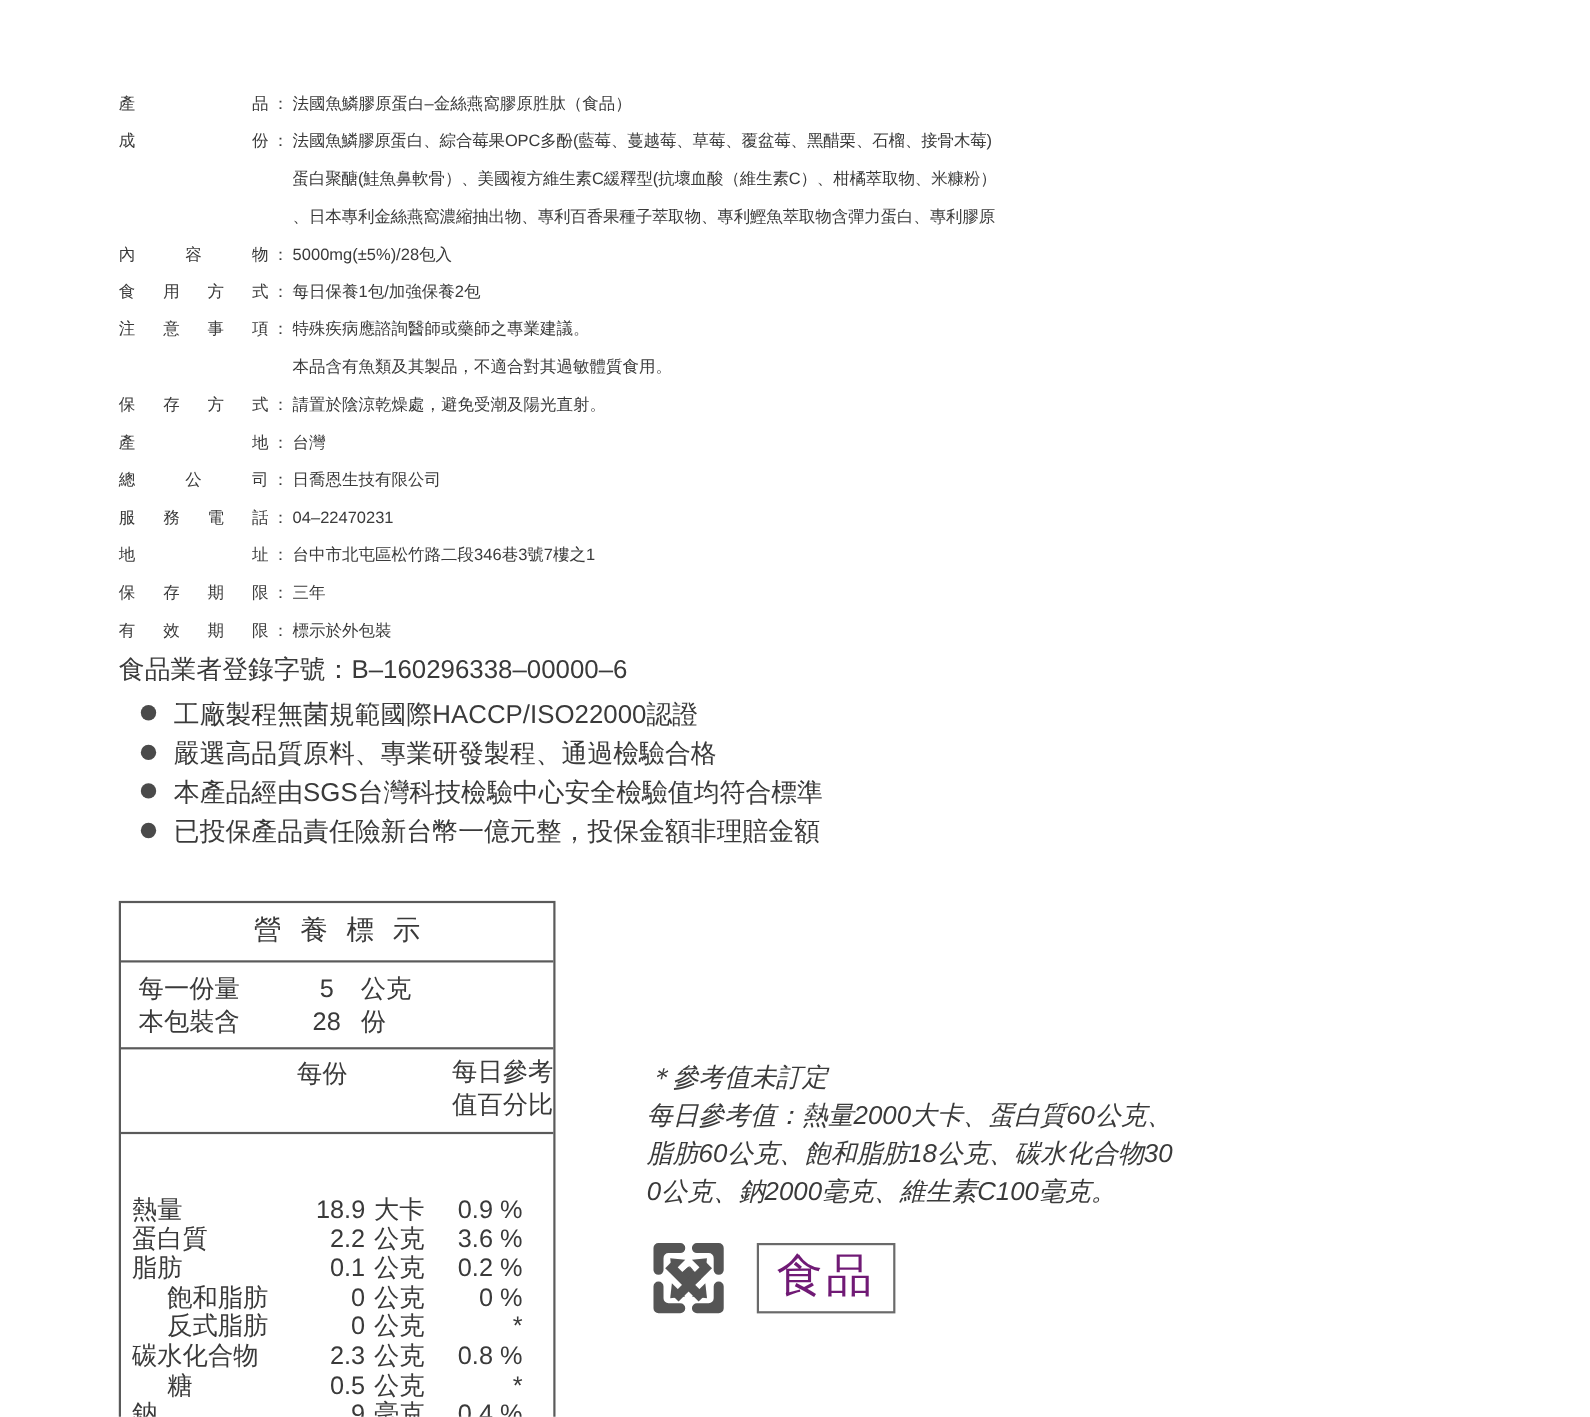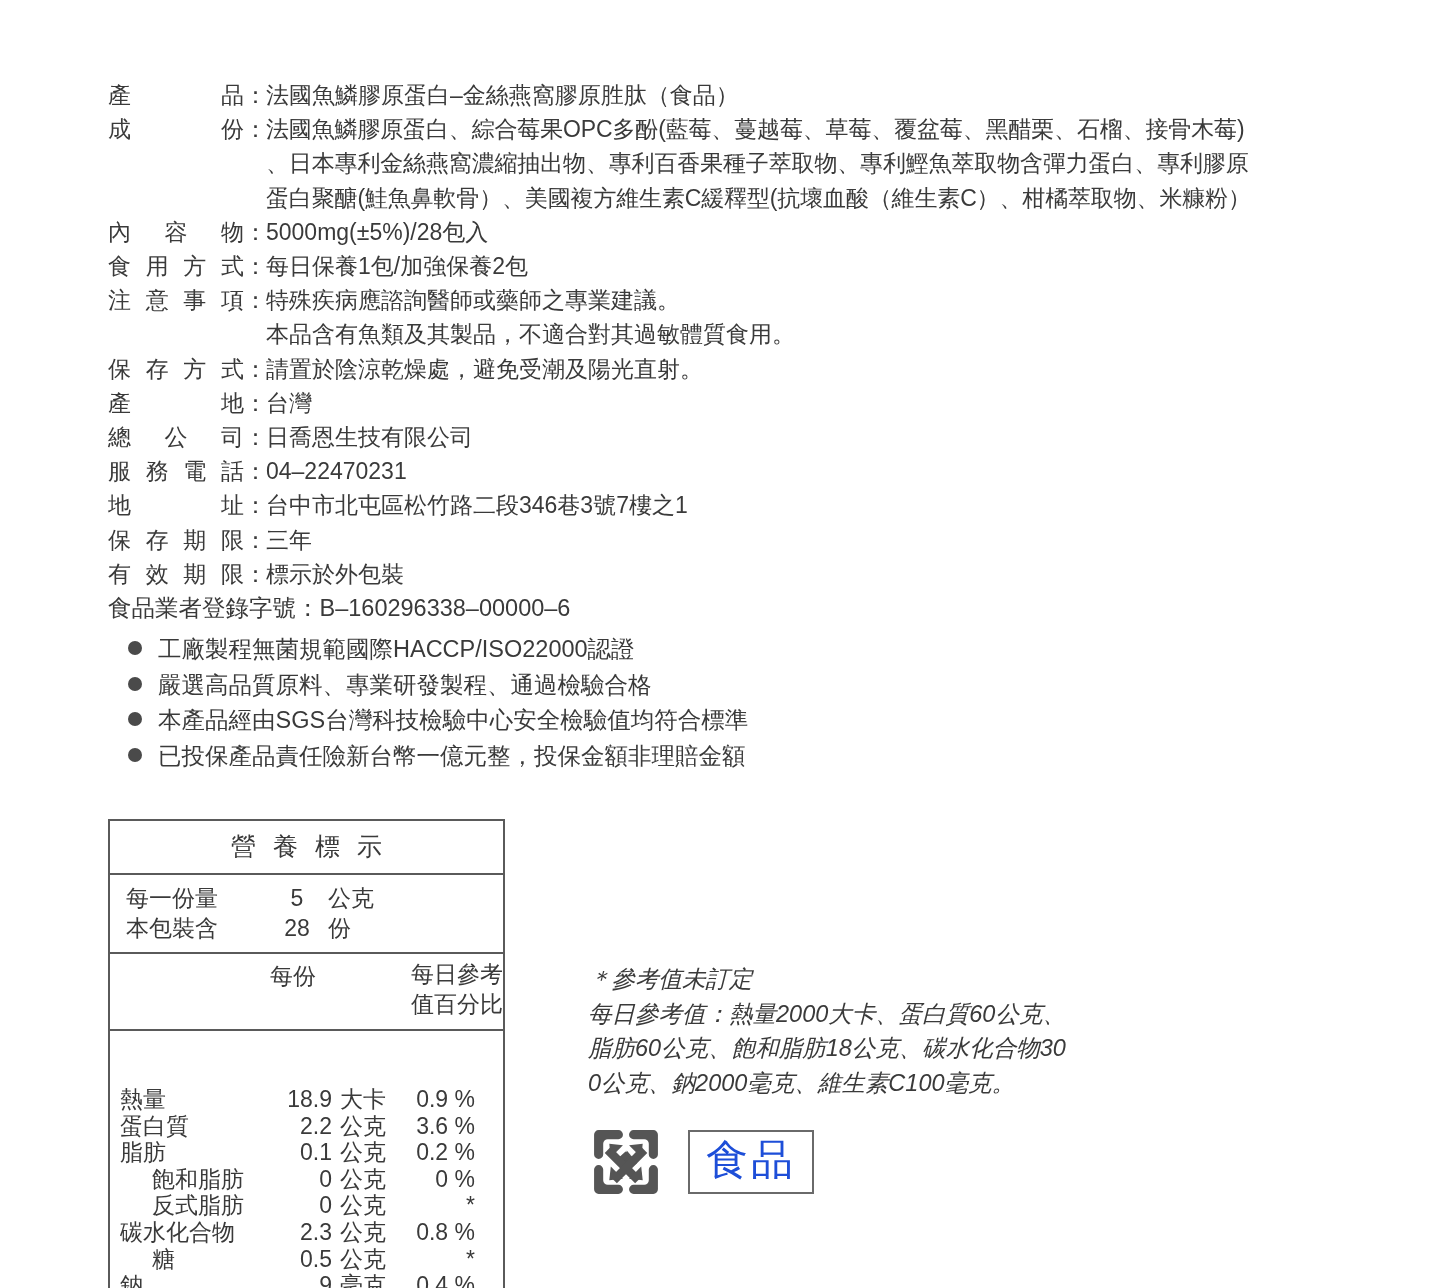--- a/index.html
+++ b/index.html
@@ -28,21 +28,21 @@
   
   .spec-list {
     position: absolute;
     left: 108px;
     top: 78px;
     width: 1230px;
   }
   .spec-row {
     display: flex;
     align-items: flex-start;
-    font-size: 23px;
+    font-size: 15px;
     line-height: 34.2px;
   }
   .spec-label {
     width: 136px;
     flex: 0 0 136px;
     text-align: justify;
     text-align-last: justify;
     text-justify: inter-character;
     white-space: nowrap;
     letter-spacing: 0;
@@ -195,21 +195,21 @@
     height: 76px;
     flex: 0 0 auto;
   }
   .food-box {
     margin-left: 24px;
     border: 2px solid #6a6a6a;
     padding: 6px 16px 9px 16px;
     font-size: 42px;
     line-height: 1.05;
     letter-spacing: 3px;
-    color: #1d4ed8;
+    color: #701a75;
   }
 </style>
 </head>
 <body>
 
 <div class="page">
 
   <div class="spec-list">
 
     <div class="spec-row">
@@ -220,27 +220,27 @@
 
     <div class="spec-row">
       <span class="spec-label">成份</span>
       <span class="spec-colon">：</span>
       <span class="spec-value wide">法國魚鱗膠原蛋白、綜合莓果OPC多酚(藍莓、蔓越莓、草莓、覆盆莓、黑醋栗、石榴、接骨木莓)</span>
     </div>
 
     <div class="spec-row cont">
       <span class="spec-label"></span>
       <span class="spec-colon">：</span>
-      <span class="spec-value wide">、日本專利金絲燕窩濃縮抽出物、專利百香果種子萃取物、專利鰹魚萃取物含彈力蛋白、專利膠原</span>
+      <span class="spec-value wide">蛋白聚醣(鮭魚鼻軟骨）、美國複方維生素C緩釋型(抗壞血酸（維生素C）、柑橘萃取物、米糠粉）</span>
     </div>
 
     <div class="spec-row cont">
       <span class="spec-label"></span>
       <span class="spec-colon">：</span>
-      <span class="spec-value wide">蛋白聚醣(鮭魚鼻軟骨）、美國複方維生素C緩釋型(抗壞血酸（維生素C）、柑橘萃取物、米糠粉）</span>
+      <span class="spec-value wide">、日本專利金絲燕窩濃縮抽出物、專利百香果種子萃取物、專利鰹魚萃取物含彈力蛋白、專利膠原</span>
     </div>
 
     <div class="spec-row">
       <span class="spec-label">內容物</span>
       <span class="spec-colon">：</span>
       <span class="spec-value">5000mg(±5%)/28包入</span>
     </div>
 
     <div class="spec-row">
       <span class="spec-label">食用方式</span>

